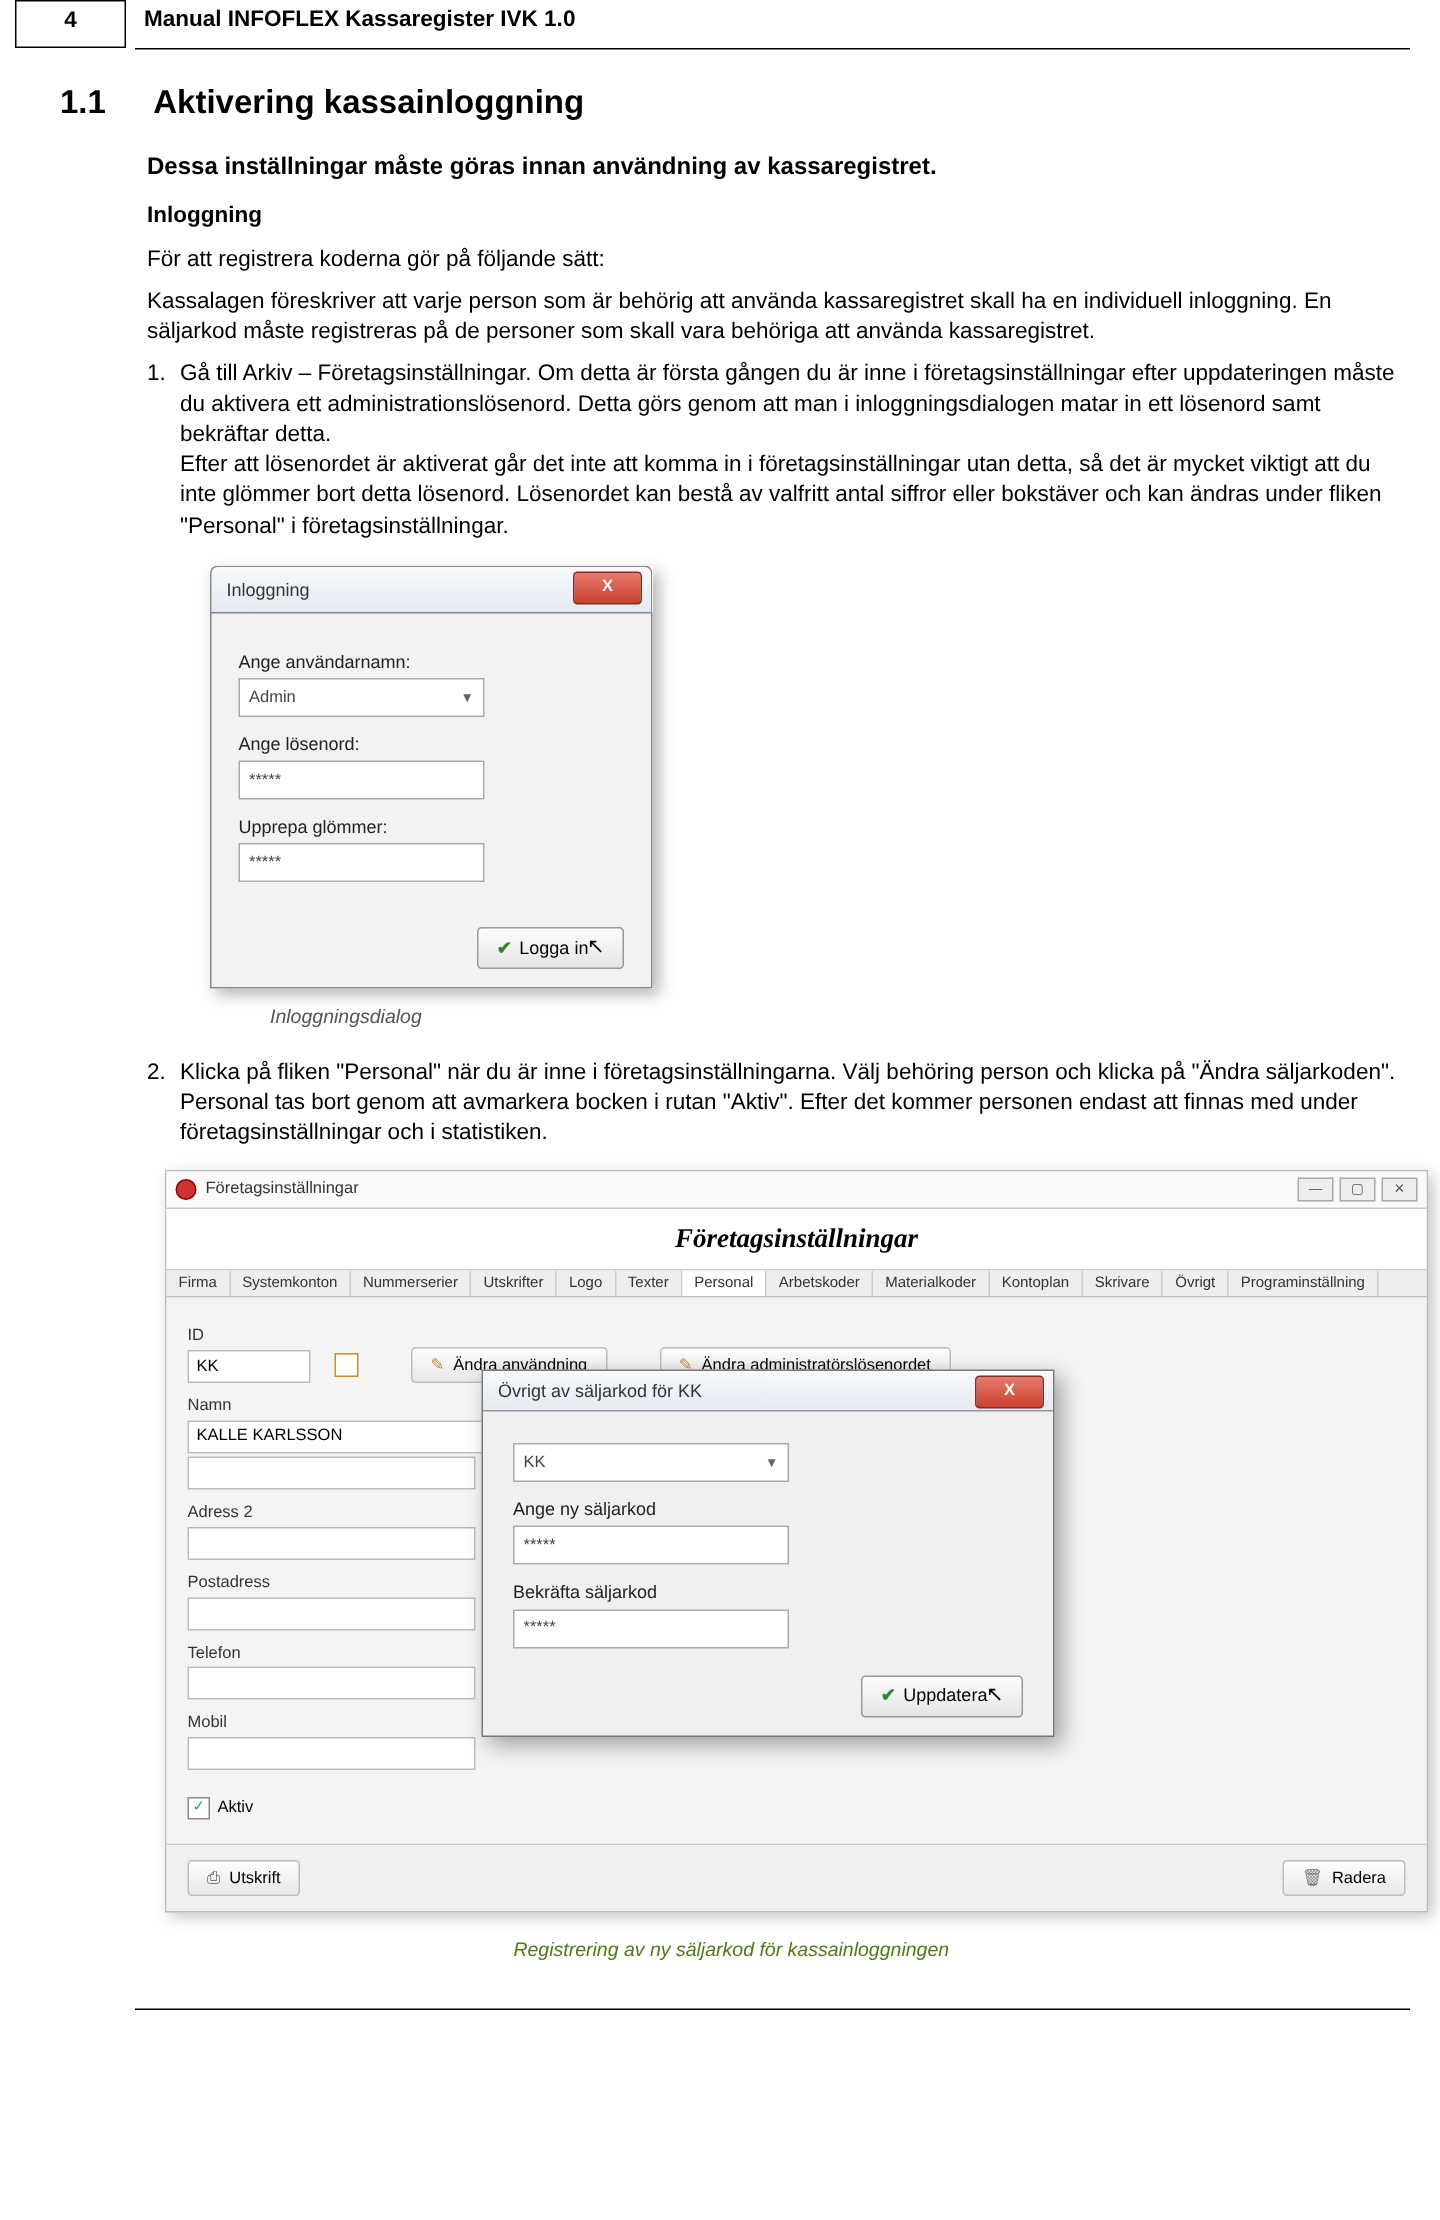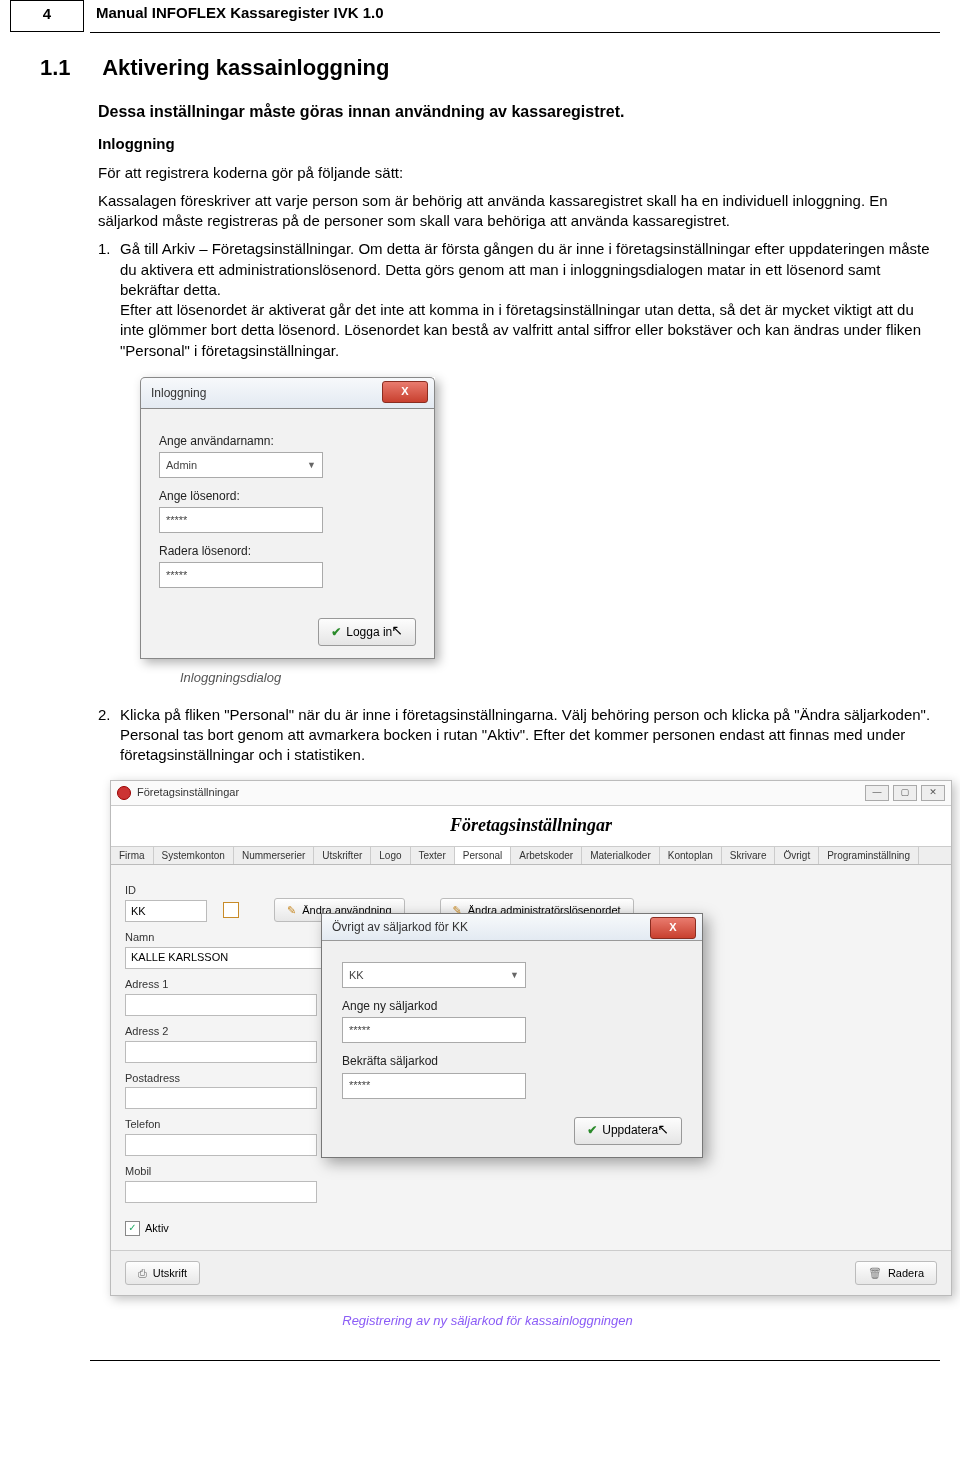--- a/index.html
+++ b/index.html
@@ -13,21 +13,21 @@
   .sec-num{font-weight:bold;font-size:22px;display:inline-block;width:58px;vertical-align:top;}
   .sec-title{font-weight:bold;font-size:22px;}
   .h2{font-weight:bold;margin:18px 0 10px 58px;font-size:16px;}
   .h3{font-weight:bold;margin:12px 0 6px 58px;font-size:15px;}
   .p{margin:8px 0 8px 58px;font-size:15px;}
   .ol{margin:8px 0 8px 58px;}
   .li{display:flex;margin-bottom:8px;}
   .li-num{width:22px;flex-shrink:0;}
   .li-txt{flex:1;}
   .caption{font-style:italic;color:#555;font-size:13px;margin:10px 0 18px 140px;}
-  .caption2{font-style:italic;color:#8b5cf6;font-size:13px;margin:16px 0 10px 0;text-align:center;}
+  .caption2{font-style:italic;color:#4d7c0f;font-size:13px;margin:16px 0 10px 0;text-align:center;}
   
   .login-wrap{margin:16px 0 4px 100px;width:295px;box-shadow:4px 4px 10px rgba(0,0,0,.3);}
   .win-titlebar{display:flex;align-items:center;height:30px;border:1px solid #888;border-bottom:none;
     background:linear-gradient(#f7f9fb,#e3eaf2);border-radius:5px 5px 0 0;position:relative;}
   .win-title{font-size:12px;color:#333;margin-left:10px;}
   .close-btn{position:absolute;right:6px;top:3px;width:44px;height:20px;border-radius:3px;
     background:linear-gradient(#e97b6e,#c8402f);border:1px solid #8a2d21;color:#fff;font-size:11px;text-align:center;line-height:18px;font-weight:bold;}
   .win-body{border:1px solid #888;background:#f2f2f2;padding:14px 18px 12px 18px;}
   .lbl{font-size:12px;color:#222;margin-top:10px;}
   .inp{width:150px;height:20px;border:1px solid #aaa;background:#fff;font-size:11px;color:#444;padding:2px 6px;margin-top:3px;display:flex;align-items:center;justify-content:space-between;}
@@ -103,21 +103,21 @@
     <div class="win-body">
       <div class="lbl">Ange användarnamn:</div>
       <div class="inp">
         <span>Admin</span>
         <span class="dd-arrow">▼</span>
       </div>
       <div class="lbl">Ange lösenord:</div>
       <div class="inp">
         <span>*****</span>
       </div>
-      <div class="lbl">Radera lösenord:</div>
+      <div class="lbl">Upprepa glömmer:</div>
       <div class="inp">
         <span>*****</span>
       </div>
       <div class="login-footer">
         <div class="btn">
           <span class="check-ic">✔</span>
           <span>Logga in</span>
           <span class="cursor">↖</span>
         </div>
       </div>
@@ -173,21 +173,20 @@
         </div>
         <div class="toolbar-btn" style="margin-left:25px">
           <span class="pencil-ic">✎</span>
           <span>Ändra administratörslösenordet</span>
         </div>
       </div>
       <div class="fld-lbl">Namn</div>
       <div class="fld-inp" style="width:190px">
         <span>KALLE KARLSSON</span>
       </div>
-      <div class="fld-lbl">Adress 1</div>
       <div class="fld-inp"></div>
       <div class="fld-lbl">Adress 2</div>
       <div class="fld-inp"></div>
       <div class="fld-lbl">Postadress</div>
       <div class="fld-inp"></div>
       <div class="fld-lbl">Telefon</div>
       <div class="fld-inp"></div>
       <div class="fld-lbl">Mobil</div>
       <div class="fld-inp"></div>
       <div class="chkrow">

